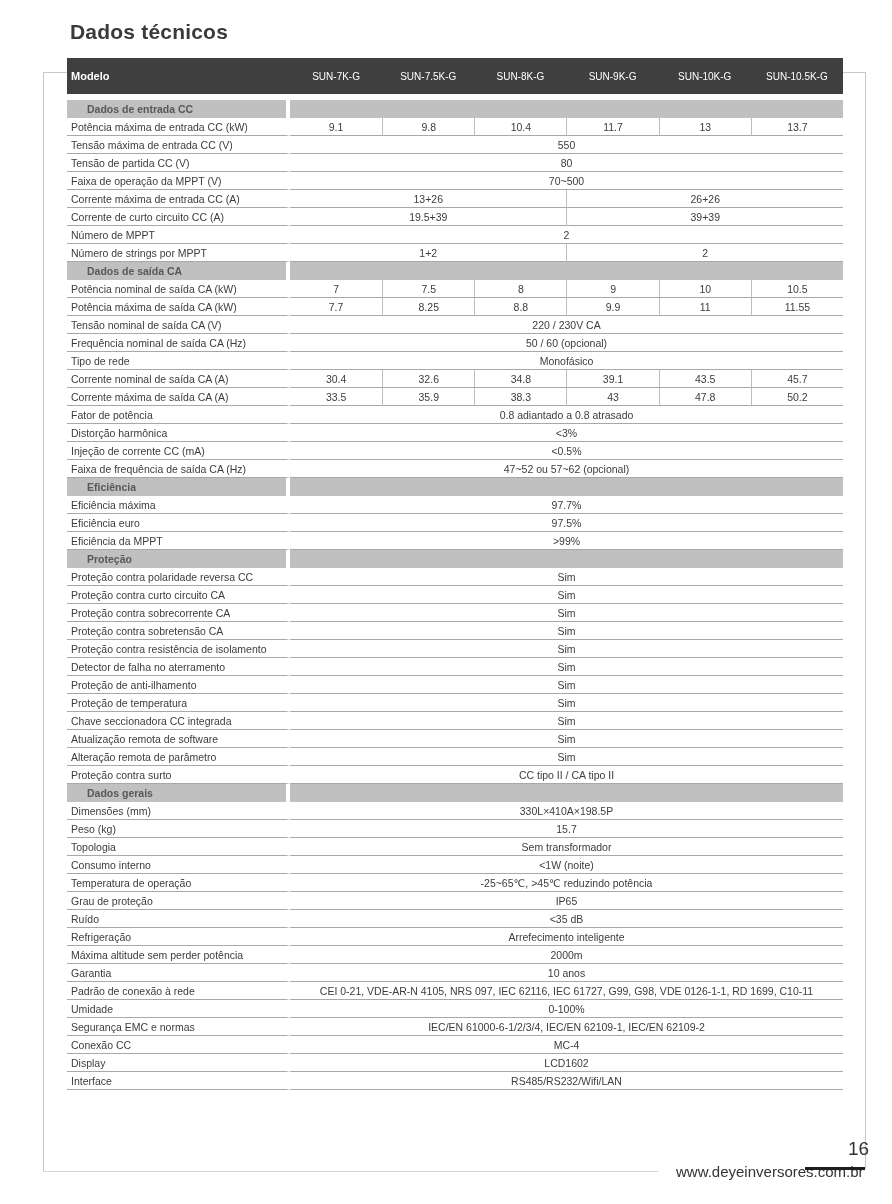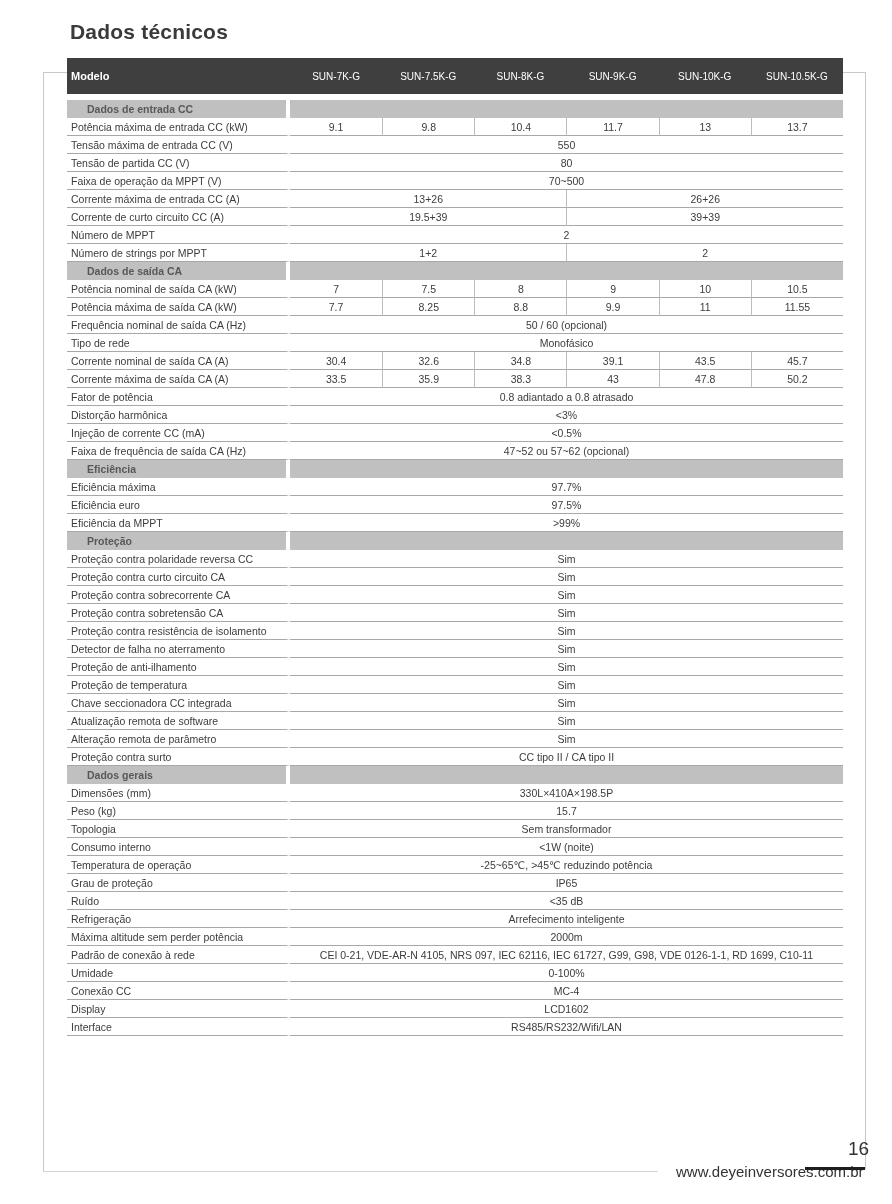--- a/index.html
+++ b/index.html
@@ -128,20 +128,24 @@
       <tr class="row">
         <td class="rlabel">Potência máxima de saída CA (kW)</td>
         <td class="vc" colspan="1">7.7</td>
         <td class="vc" colspan="1">8.25</td>
         <td class="vc" colspan="1">8.8</td>
         <td class="vc" colspan="1">9.9</td>
         <td class="vc" colspan="1">11</td>
         <td class="vc" colspan="1">11.55</td>
       </tr>
       <tr class="row">
+        <td class="rlabel">Tensão nominal de saída CA (V)</td>
+        <td class="vc" colspan="6">220 / 230V CA</td>
+      </tr>
+      <tr class="row">
         <td class="rlabel">Frequência nominal de saída CA (Hz)</td>
         <td class="vc" colspan="6">50 / 60 (opcional)</td>
       </tr>
       <tr class="row">
         <td class="rlabel">Tipo de rede</td>
         <td class="vc" colspan="6">Monofásico</td>
       </tr>
       <tr class="row">
         <td class="rlabel">Corrente nominal de saída CA (A)</td>
         <td class="vc" colspan="1">30.4</td>
@@ -278,26 +282,34 @@
       </tr>
       <tr class="row">
         <td class="rlabel">Refrigeração</td>
         <td class="vc" colspan="6">Arrefecimento inteligente</td>
       </tr>
       <tr class="row">
         <td class="rlabel">Máxima altitude sem perder potência</td>
         <td class="vc" colspan="6">2000m</td>
       </tr>
       <tr class="row">
+        <td class="rlabel">Garantia</td>
+        <td class="vc" colspan="6">10 anos</td>
+      </tr>
+      <tr class="row">
         <td class="rlabel">Padrão de conexão à rede</td>
         <td class="vc" colspan="6">CEI 0-21, VDE-AR-N 4105, NRS 097, IEC 62116, IEC 61727, G99, G98, VDE 0126-1-1, RD 1699, C10-11</td>
       </tr>
       <tr class="row">
         <td class="rlabel">Umidade</td>
         <td class="vc" colspan="6">0-100%</td>
+      </tr>
+      <tr class="row">
+        <td class="rlabel">Segurança EMC e normas</td>
+        <td class="vc" colspan="6">IEC/EN 61000-6-1/2/3/4, IEC/EN 62109-1, IEC/EN 62109-2</td>
       </tr>
       <tr class="row">
         <td class="rlabel">Conexão CC</td>
         <td class="vc" colspan="6">MC-4</td>
       </tr>
       <tr class="row">
         <td class="rlabel">Display</td>
         <td class="vc" colspan="6">LCD1602</td>
       </tr>
       <tr class="row">

